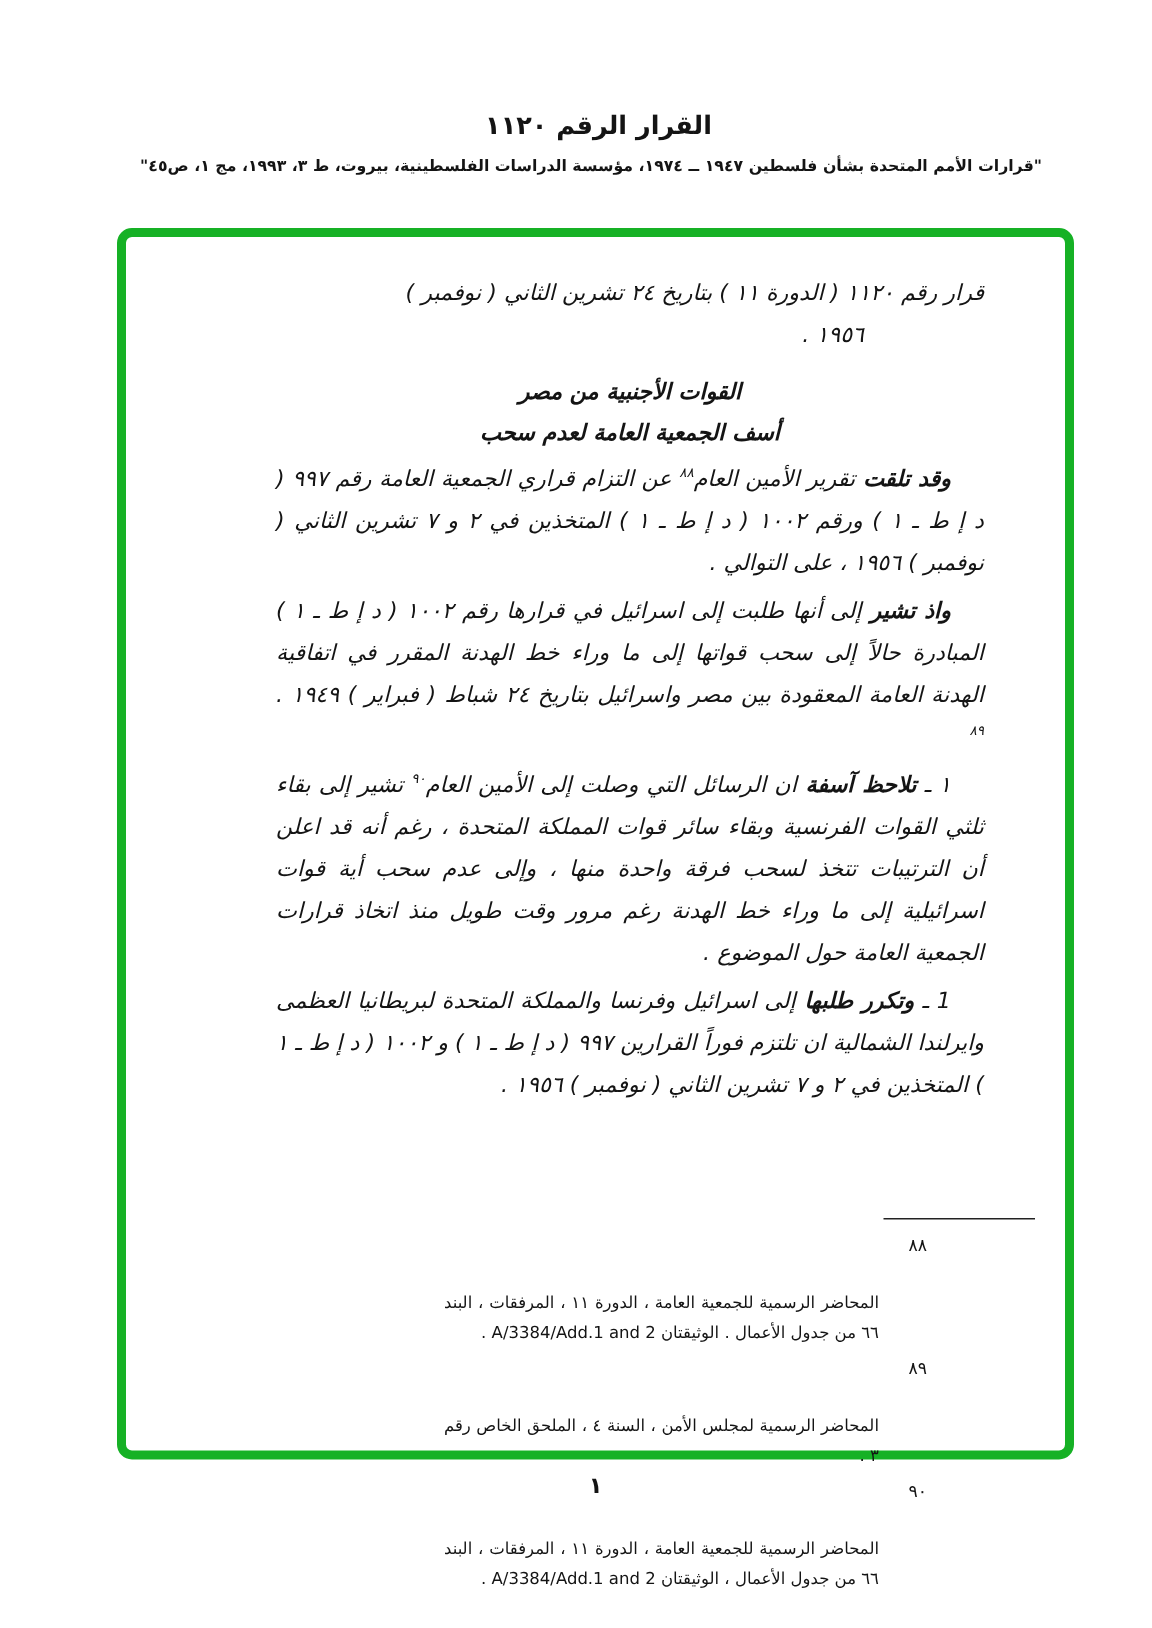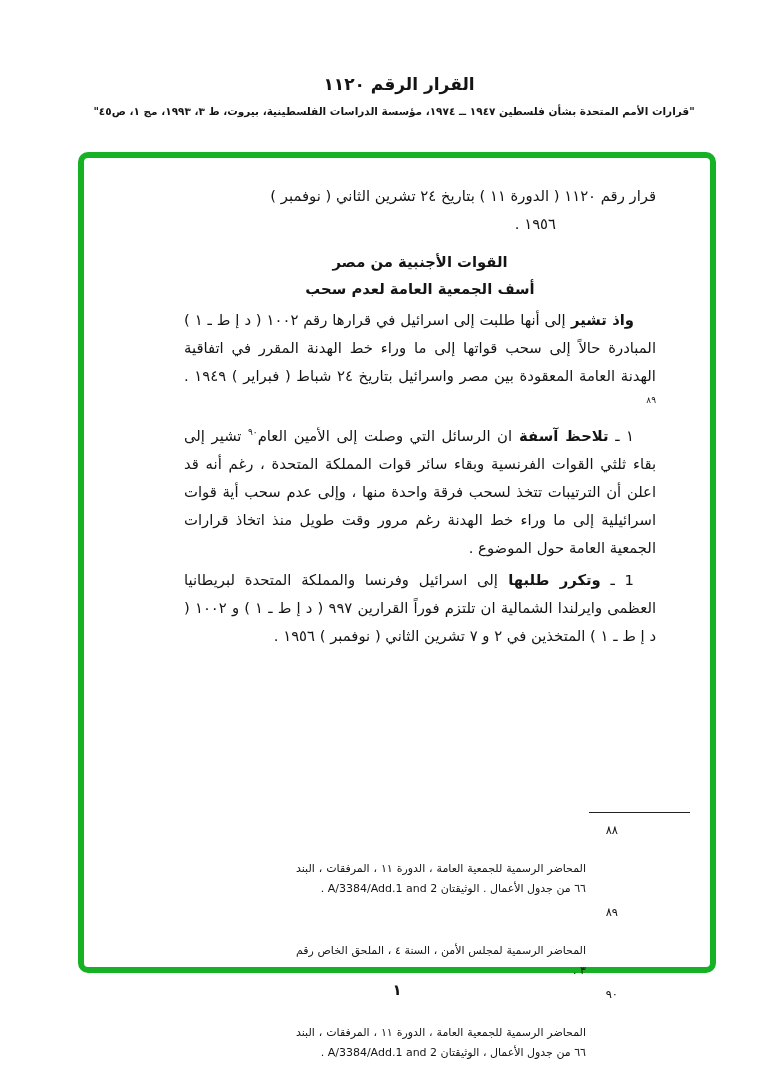--- a/index.html
+++ b/index.html
@@ -32,24 +32,24 @@
     position:absolute; left:78px; top:152px;
     width:638px; height:821px;
     border:6px solid #16b125;
     border-radius:10px;
     background:#fff;
   }
 
   .content {
     position:absolute; top:24px; right:54px; left:100px;
     direction:rtl; text-align:justify;
-    font-size:14.8px; line-height:28px;
+    font-size:14.8px; line-height:28px;font-style:italic;
   }
   .intro-line { text-align:right; }
-  .intro-line.second { margin-right:100px; }
+  .intro-line.second { margin-right:80px; }
 
   .heading {
     text-align:center; font-weight:bold;
     margin-top:10px; line-height:27px;
   }
 
   .doc-paragraphs p {
     text-indent:22px;
     margin-top:4px;
   }
@@ -96,20 +96,21 @@
 
       <div class="intro-line">قرار رقم ١١٢٠ ( الدورة ١١ ) بتاريخ ٢٤ تشرين الثاني ( نوفمبر )</div>
       <div class="intro-line second">١٩٥٦ .</div>
 
       <div class="heading">
         <div>القوات الأجنبية من مصر</div>
         <div>أسف الجمعية العامة لعدم سحب</div>
       </div>
 
       <div class="doc-paragraphs">
+          <p><span class="b">وقد تلقت </span><span>تقرير الأمين العام</span><sup>٨٨</sup><span> عن التزام قراري الجمعية العامة رقم ٩٩٧ ( د إ ط ـ ١ ) ورقم ١٠٠٢ ( د إ ط ـ ١ ) المتخذين في ٢ و ٧ تشرين الثاني ( نوفمبر ) ١٩٥٦ ، على التوالي .</span></p>
           <p><span class="b">واذ تشير </span><span>إلى أنها طلبت إلى اسرائيل في قرارها رقم ١٠٠٢ ( د إ ط ـ ١ ) المبادرة حالاً إلى سحب قواتها إلى ما وراء خط الهدنة المقرر في اتفاقية الهدنة العامة المعقودة بين مصر واسرائيل بتاريخ ٢٤ شباط ( فبراير ) ١٩٤٩ . </span><sup>٨٩</sup></p>
           <p><span>١ ـ </span><span class="b">تلاحظ آسفة </span><span>ان الرسائل التي وصلت إلى الأمين العام</span><sup>٩٠</sup><span> تشير إلى بقاء ثلثي القوات الفرنسية وبقاء سائر قوات المملكة المتحدة ، رغم أنه قد اعلن أن الترتيبات تتخذ لسحب فرقة واحدة منها ، وإلى عدم سحب أية قوات اسرائيلية إلى ما وراء خط الهدنة رغم مرور وقت طويل منذ اتخاذ قرارات الجمعية العامة حول الموضوع .</span></p>
           <p><span>1 ـ </span><span class="b">وتكرر طلبها </span><span>إلى اسرائيل وفرنسا والمملكة المتحدة لبريطانيا العظمى وايرلندا الشمالية ان تلتزم فوراً القرارين ٩٩٧ ( د إ ط ـ ١ ) و ١٠٠٢ ( د إ ط ـ ١ ) المتخذين في ٢ و ٧ تشرين الثاني ( نوفمبر ) ١٩٥٦ .</span></p>
         </div>
     </div>
 
     <div class="fn-sep"></div>
 
     <div class="footnotes">
         <div class="fn-row">

